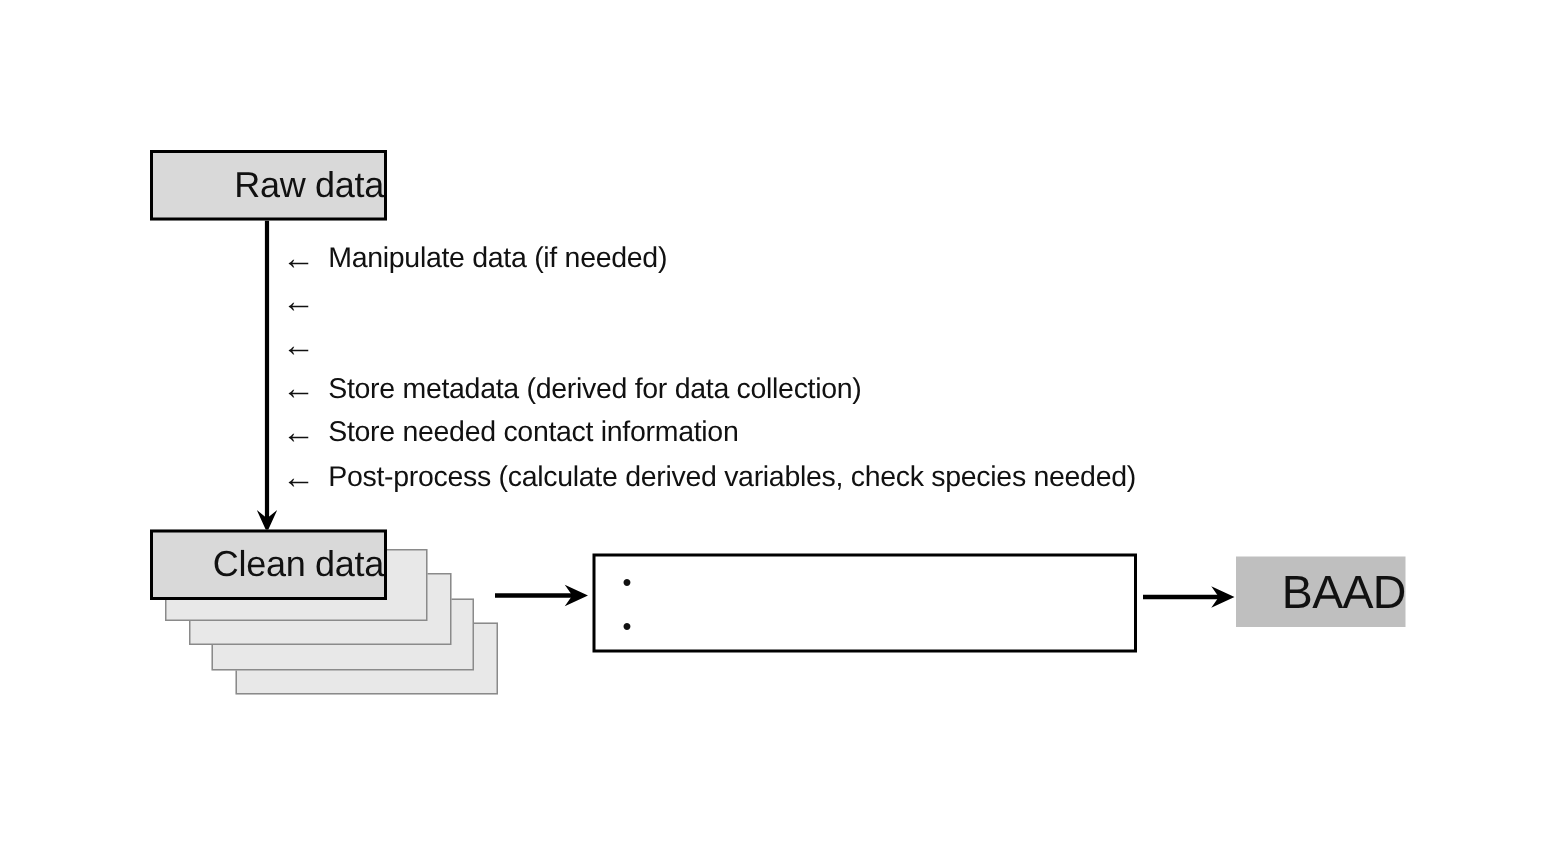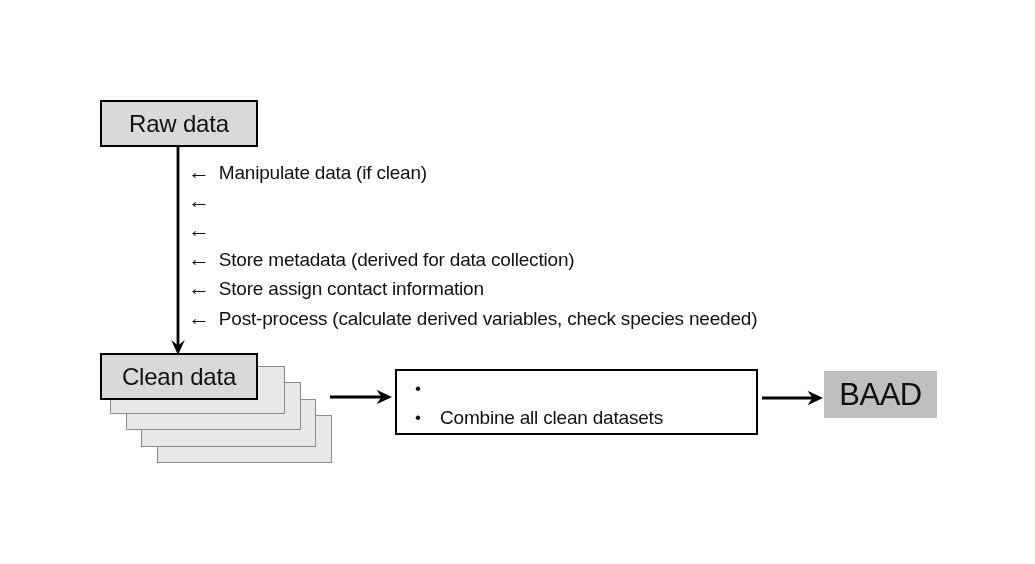--- a/index.html
+++ b/index.html
@@ -14,21 +14,21 @@
     background: var(--background, #ffffff);
     font-family: "Liberation Sans", sans-serif;
     color: var(--text, #111111);
     overflow: hidden;
   }
   .box {
     position: absolute;
     box-sizing: border-box;
     display: flex;
     align-items: center;
-    justify-content: center;
+    justify-content: flex-end;
   }
   .raw-box, .clean-box {
     width: 158px;
     height: 47px;
     background: var(--box-fill, #d9d9d9);
     border: 2px solid var(--box-border, #000000);
     font-size: 24px;
     letter-spacing: -0.2px;
   }
   .raw-box  { left: 100px; top: 100px; }
@@ -128,35 +128,35 @@
   </div>
 
   <svg class="arrow arrow-down" width="16" height="208" viewBox="0 0 16 208">
     <line x1="8" y1="0" x2="8" y2="199" stroke-width="2.8"></line>
     <polygon points="8,208 1.2,193 8,198.5 14.8,193"></polygon>
   </svg>
 
   <ul class="steps">
     <li>
       <span class="arrow-glyph">←</span>
-      <span>Manipulate data (if clean)</span>
+      <span>Manipulate data (if needed)</span>
     </li>
     <li>
       <span class="arrow-glyph">←</span>
     </li>
     <li>
       <span class="arrow-glyph">←</span>
     </li>
     <li>
       <span class="arrow-glyph">←</span>
       <span>Store metadata (derived for data collection)</span>
     </li>
     <li>
       <span class="arrow-glyph">←</span>
-      <span>Store assign contact information</span>
+      <span>Store needed contact information</span>
     </li>
     <li>
       <span class="arrow-glyph">←</span>
       <span>Post-process (calculate derived variables, check species needed)</span>
     </li>
   </ul>
 
   <div class="stack-page p1"></div>
   <div class="stack-page p2"></div>
   <div class="stack-page p3"></div>
@@ -171,21 +171,20 @@
     <polygon points="62,10 46.5,2.8 51.5,10 46.5,17.2"></polygon>
   </svg>
 
   <div class="box process-box">
     <ul>
       <li>
         <span class="bullet-glyph">•</span>
       </li>
       <li>
         <span class="bullet-glyph">•</span>
-        <span>Combine all clean datasets</span>
       </li>
     </ul>
   </div>
 
   <svg class="arrow arrow-to-baad" width="64" height="20" viewBox="0 0 64 20">
     <line x1="1" y1="10" x2="52" y2="10" stroke-width="3"></line>
     <polygon points="62,10 46.5,2.8 51.5,10 46.5,17.2"></polygon>
   </svg>
 
   <div class="box baad-box">

